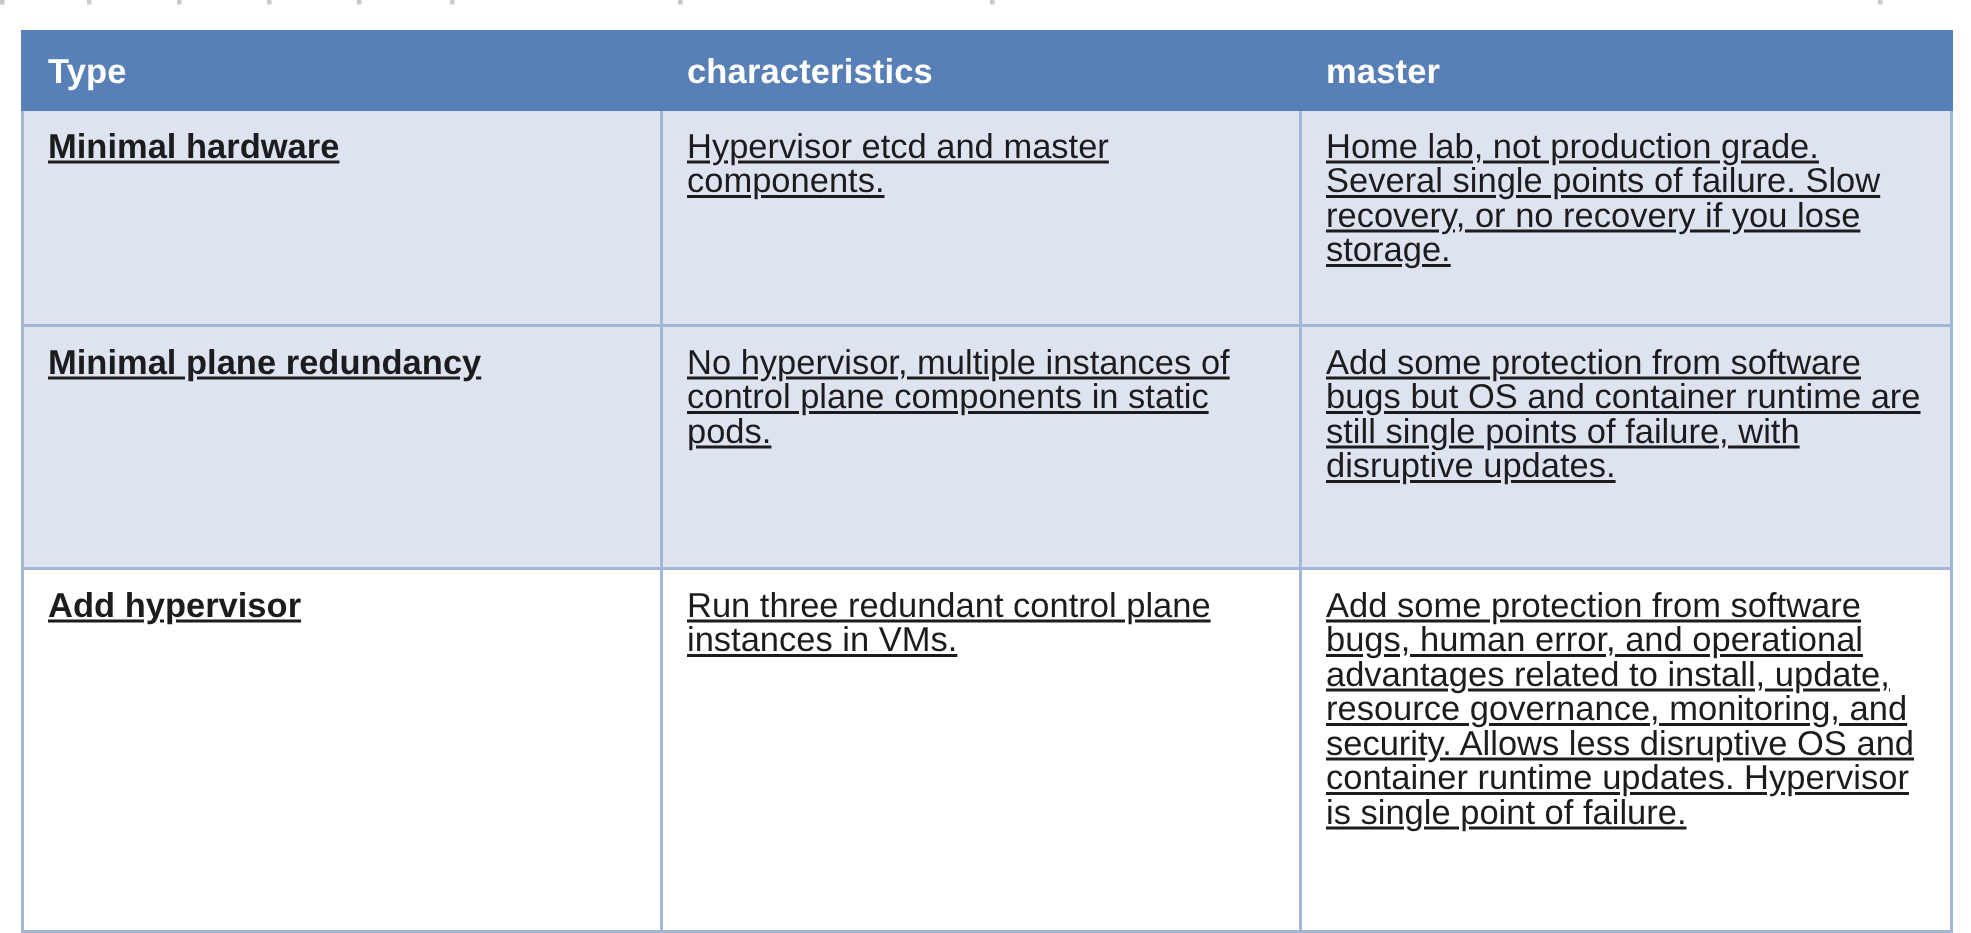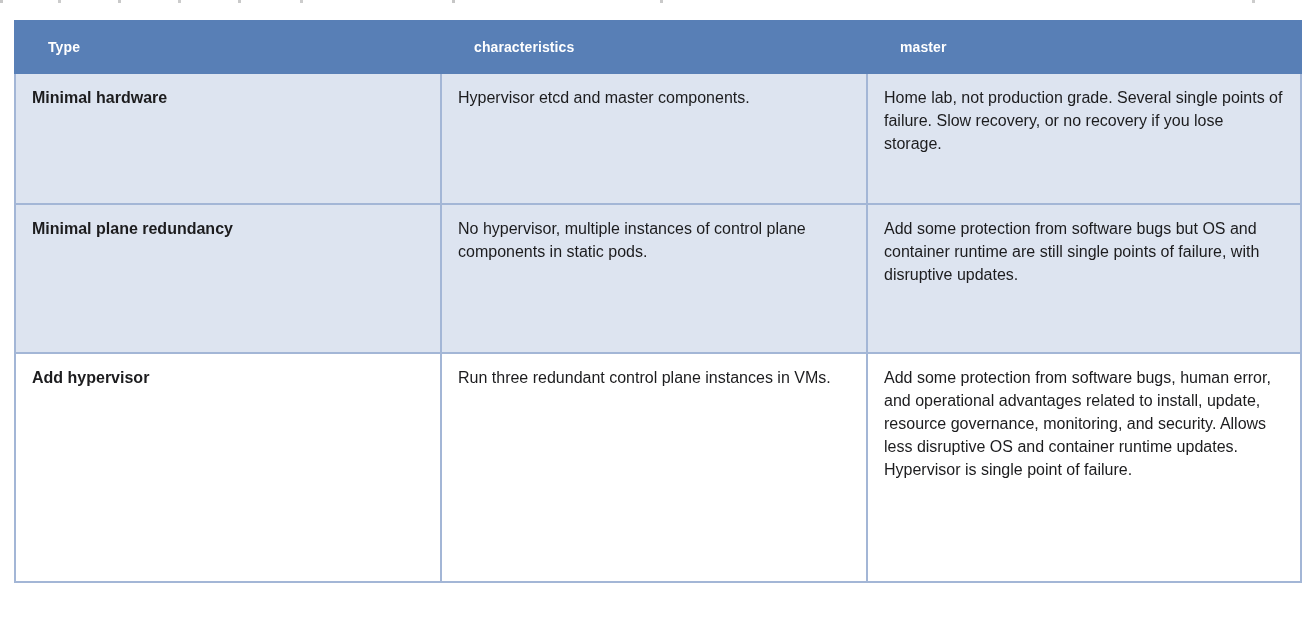--- a/index.html
+++ b/index.html
@@ -28,36 +28,37 @@
     --row:#ffffff;
     --border:#a3b6d6;
     --text:#1c1c1e;
   }
   col.c1{width:426px}
   col.c2{width:426px}
   col.c3{width:434px}
   th{
     background:var(--header-bg);
     color:var(--header-text);
-    font-size:14px;
+    font-size:23px;
     font-weight:bold;
     text-align:left;
     vertical-align:middle;
     height:50px;
-    padding:0 32px;
+    padding:0 16px;
     border:2px solid var(--header-bg);
     letter-spacing:.1px;
   }
   td{
     vertical-align:top;
     border:2px solid var(--border);
-    padding:12px 16px 7px 16px;
-    font-size:16px;
+    padding:12px 16px 20px 16px;
+    font-size:23px;
     line-height:23px;
     color:var(--text);
+    text-decoration:underline;
   }
   td.typecell{font-weight:bold;}
   tr.r0 td{background:var(--row-alt);height:110px;}
   tr.r1 td{background:var(--row);height:88px;}
   tr.r2 td{background:var(--row-alt);height:128px;}
   tr.r3 td{background:var(--row);height:208px;}
 </style>
 </head>
 <body>
 

